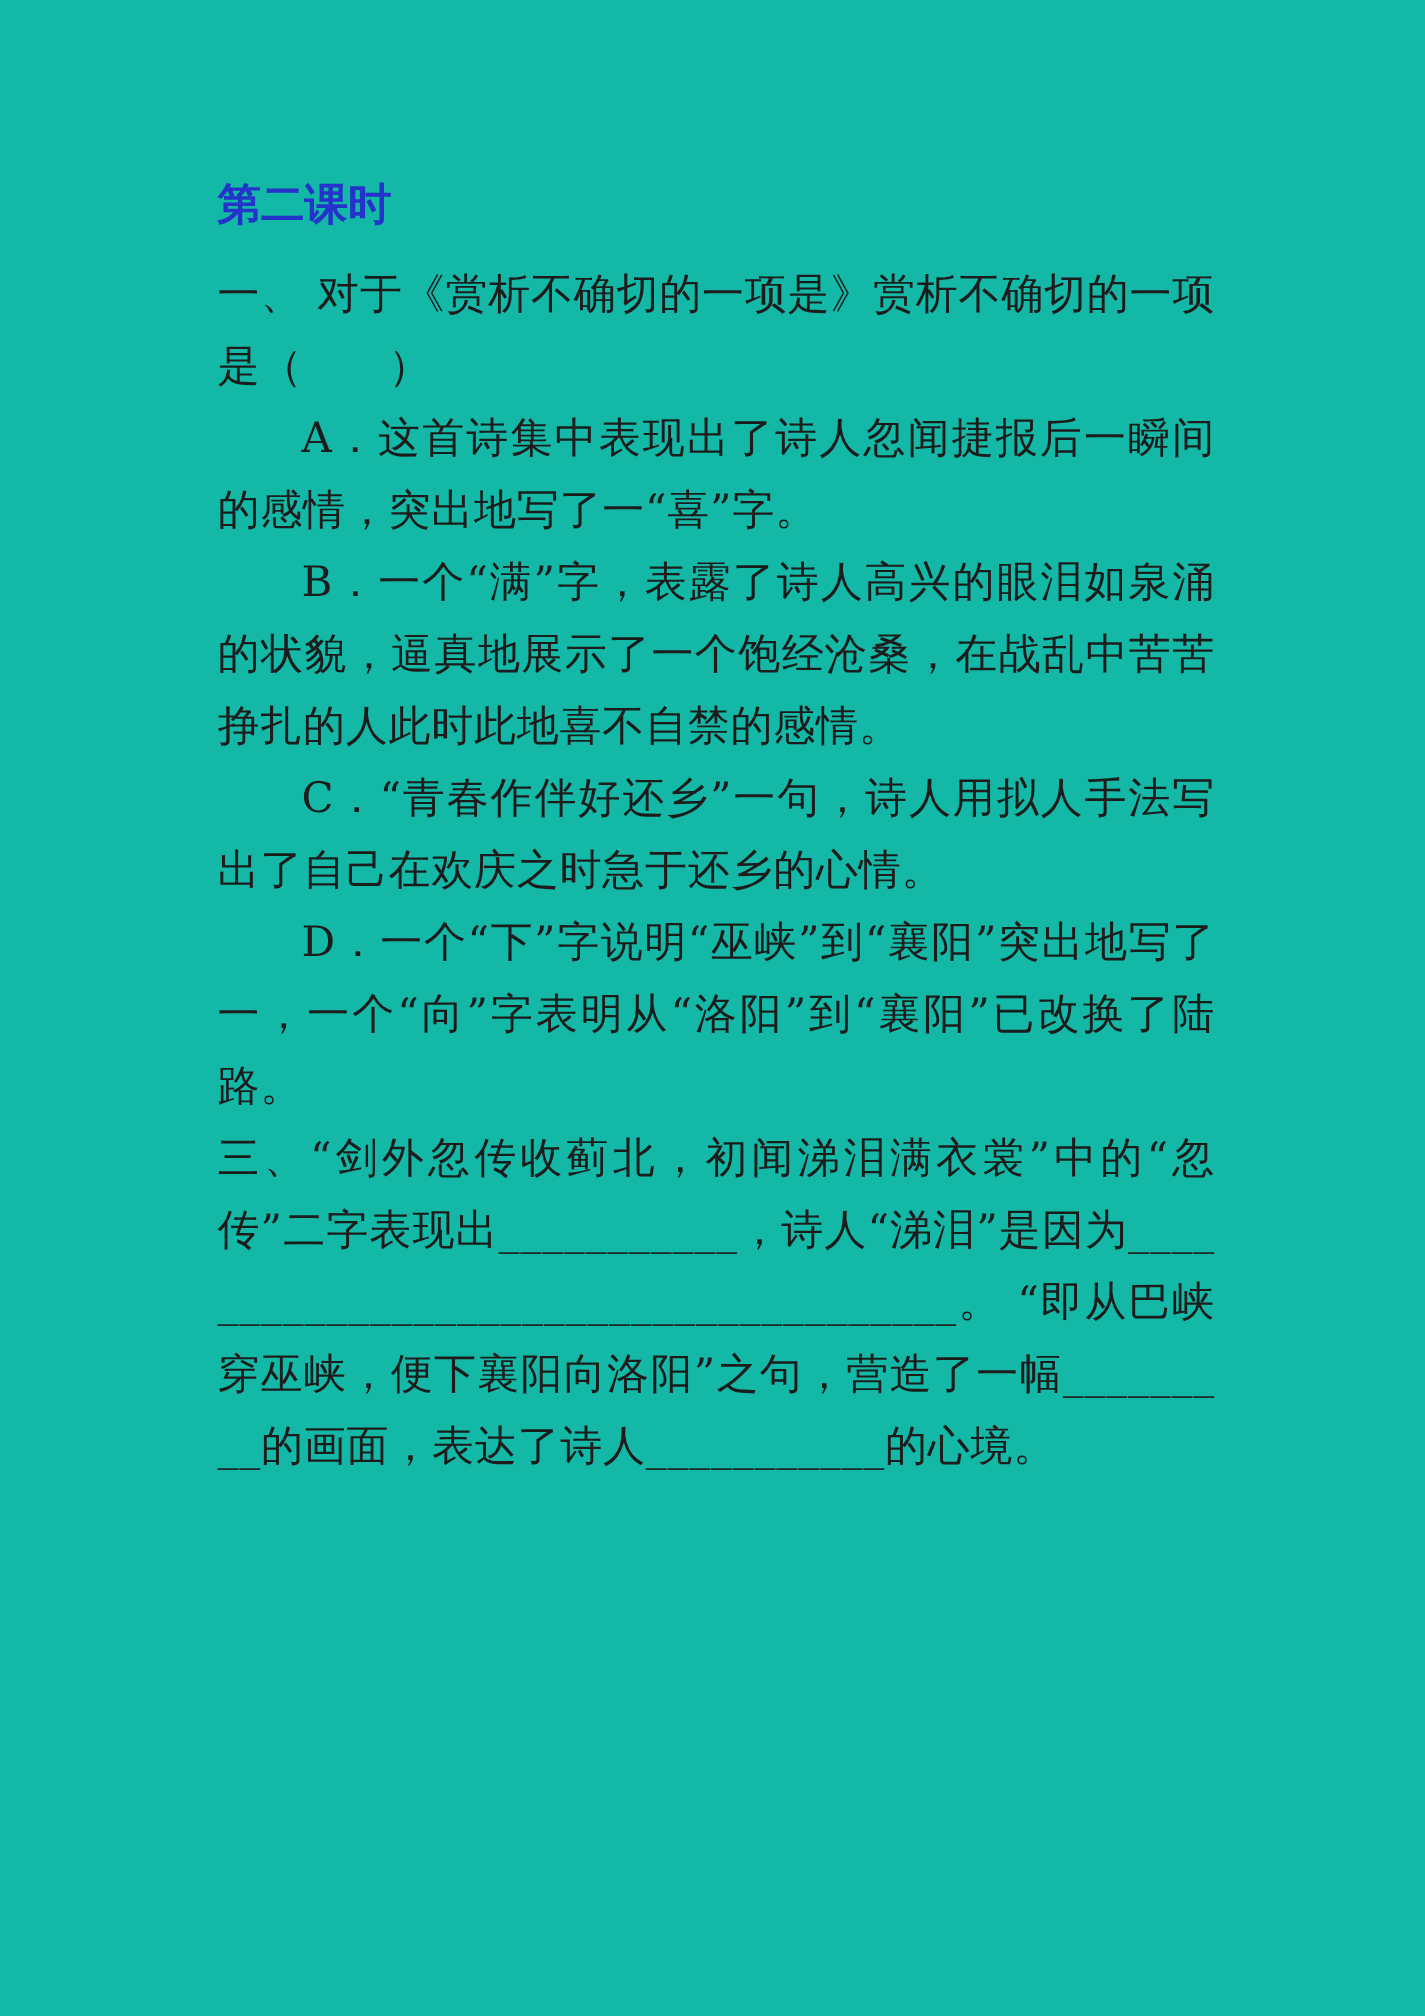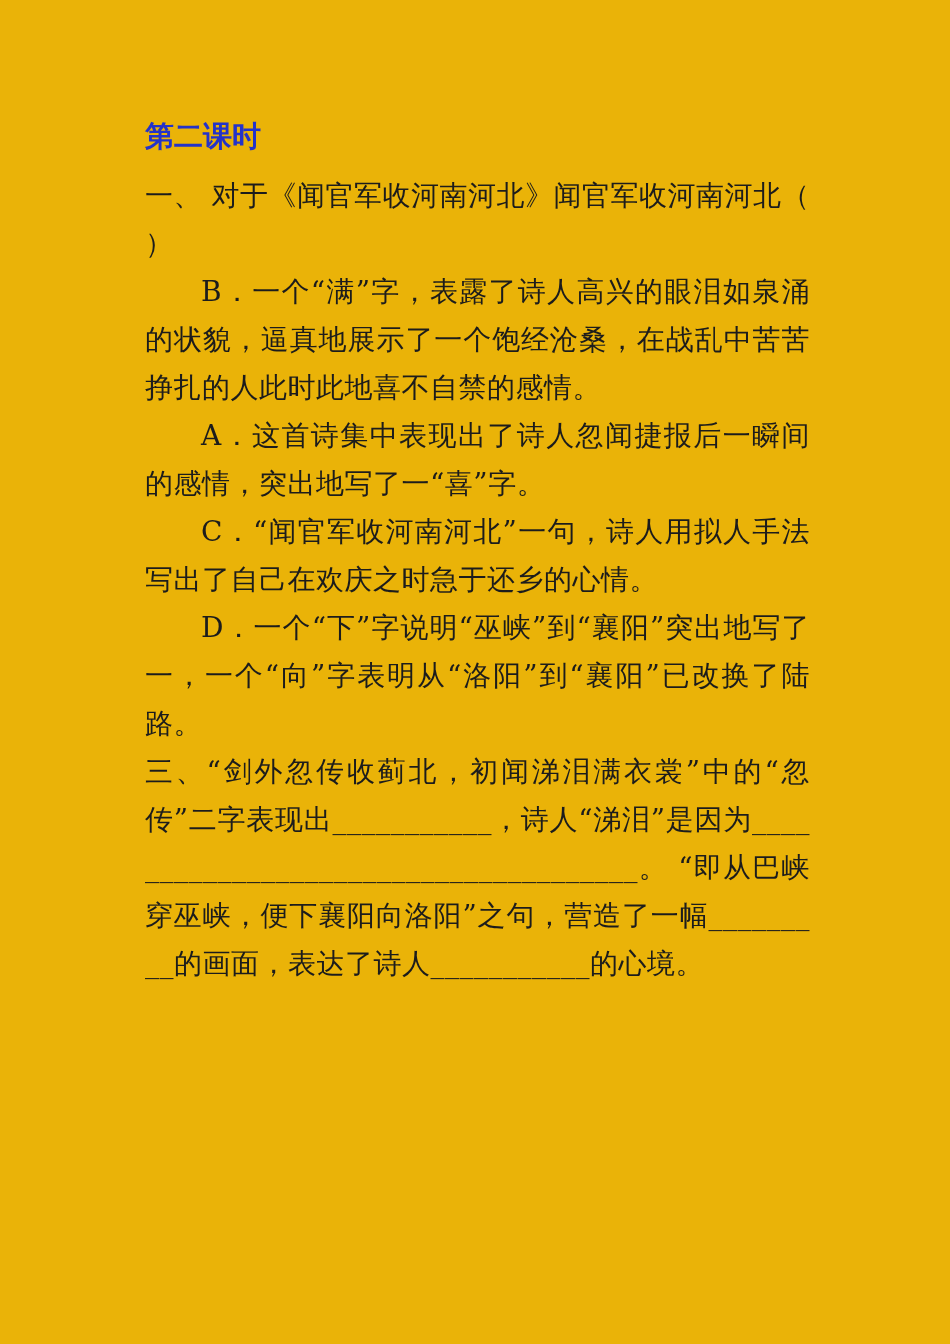--- a/index.html
+++ b/index.html
@@ -11,21 +11,21 @@
     height: 1344px;
     background: #ffffff;
     font-family: "DejaVu Serif", "Liberation Serif", serif;
     overflow: hidden;
   }
   .page {
     box-sizing: border-box;
     width: 950px;
     height: 1344px;
     padding: 114px 140px 40px 145px;
-    background: #eab308;
+    background: #14b8a6;
   }
   .doc-title {
     font-family: "DejaVu Sans", "Liberation Sans", sans-serif;
     font-size: 29px;
     font-weight: bold;
     color: #2433c9;
     margin: 0 0 14px 0;
     line-height: 44px;
   }
   .para {
@@ -41,25 +41,25 @@
   .para.indent {
     text-indent: 2em;
   }
 </style>
 </head>
 <body>
 
 <div class="page">
   <h1 class="doc-title">第二课时</h1>
 
-  <p class="para">一、 对于《闻官军收河南河北》闻官军收河南河北（　　）</p>
+  <p class="para">一、 对于《赏析不确切的一项是》赏析不确切的一项是（　　）</p>
+
+  <p class="para indent">A．这首诗集中表现出了诗人忽闻捷报后一瞬间的感情，突出地写了一“喜”字。</p>
 
   <p class="para indent">B．一个“满”字，表露了诗人高兴的眼泪如泉涌的状貌，逼真地展示了一个饱经沧桑，在战乱中苦苦挣扎的人此时此地喜不自禁的感情。</p>
 
-  <p class="para indent">A．这首诗集中表现出了诗人忽闻捷报后一瞬间的感情，突出地写了一“喜”字。</p>
-
-  <p class="para indent">C．“闻官军收河南河北”一句，诗人用拟人手法写出了自己在欢庆之时急于还乡的心情。</p>
+  <p class="para indent">C．“青春作伴好还乡”一句，诗人用拟人手法写出了自己在欢庆之时急于还乡的心情。</p>
 
   <p class="para indent">D．一个“下”字说明“巫峡”到“襄阳”突出地写了一，一个“向”字表明从“洛阳”到“襄阳”已改换了陆路。</p>
 
 
   <p class="para">三、“剑外忽传收蓟北，初闻涕泪满衣裳”中的“忽传”二字表现出___________，诗人“涕泪”是因为______________________________________。 “即从巴峡穿巫峡，便下襄阳向洛阳”之句，营造了一幅_________的画面，表达了诗人___________的心境。</p>
 </div>
 
 </body></html>

